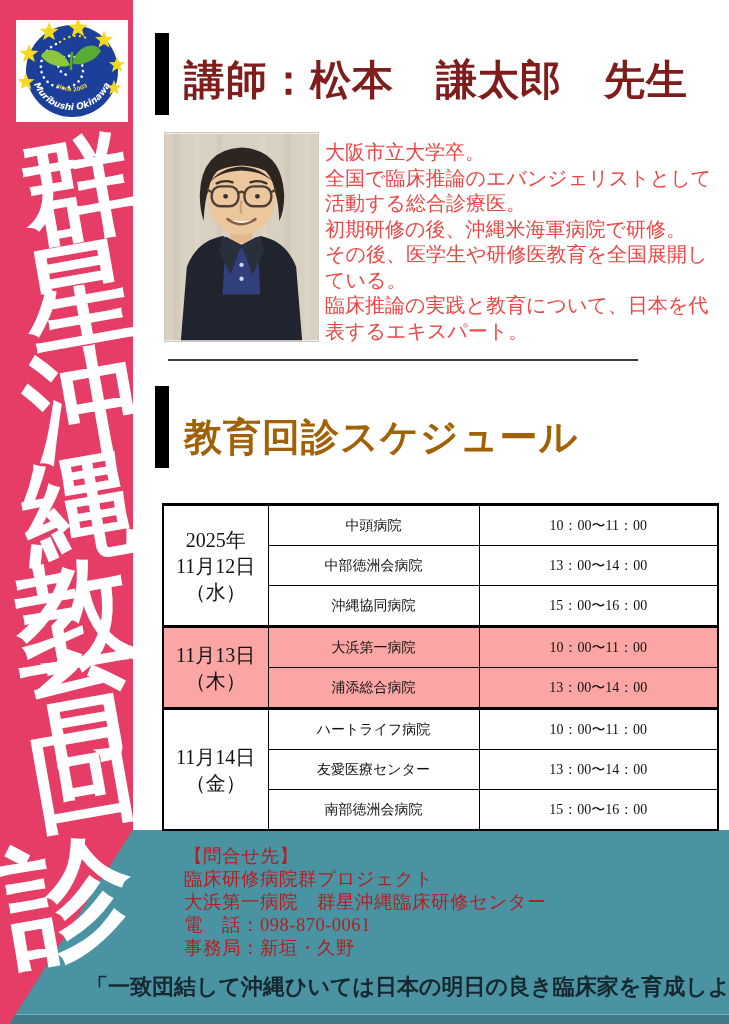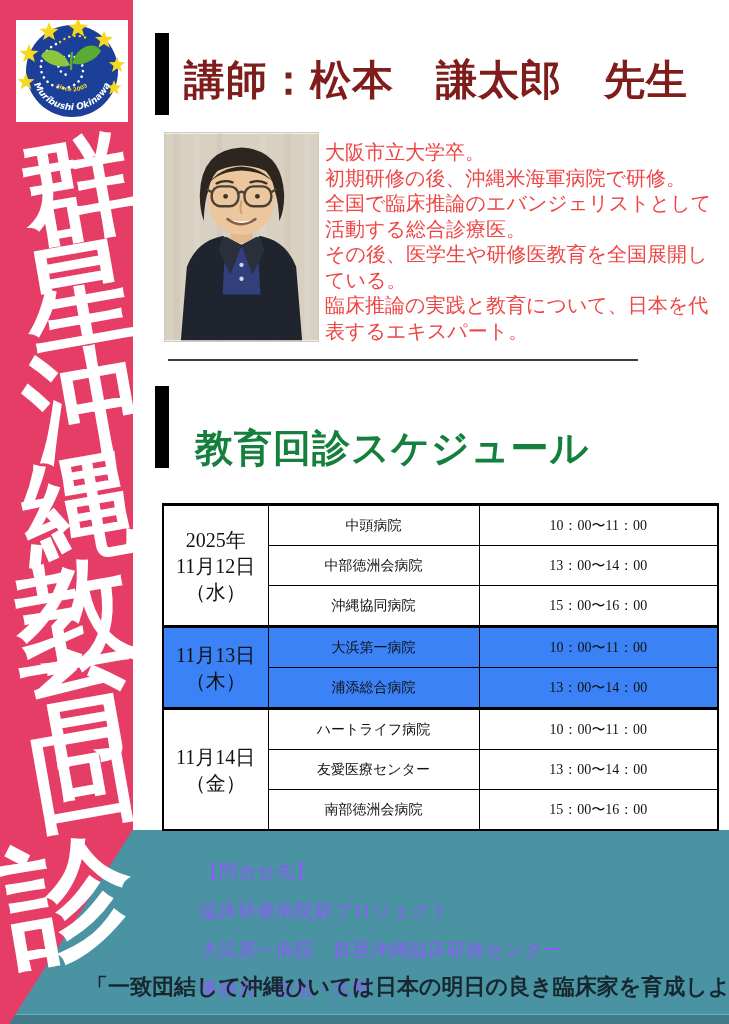--- a/index.html
+++ b/index.html
@@ -26,45 +26,45 @@
   .logo-box{position:absolute;left:16px;top:20px;width:112px;height:102px;z-index:6;}
   
   .bar{position:absolute;width:14px;background:#000;z-index:4;}
   .bar-1{left:155px;top:33px;height:82px;}
   .bar-2{left:155px;top:386px;height:82px;}
   .lecturer-heading{
     position:absolute;left:184px;top:53px;z-index:4;margin:0;
     font-size:41px;font-weight:700;color:#7f1d1d;letter-spacing:1px;white-space:nowrap;
   }
   .schedule-heading{
-    position:absolute;left:184px;top:412px;z-index:4;margin:11px;
-    font-size:38px;font-weight:700;color:#15803d;letter-spacing:1px;white-space:nowrap;
+    position:absolute;left:184px;top:412px;z-index:4;margin:0;
+    font-size:38px;font-weight:700;color:#a16207;letter-spacing:1px;white-space:nowrap;
   }
   
   .photo{position:absolute;left:165px;top:133px;width:153px;height:208px;z-index:4;outline:1px solid #cfcabe;}
   
   .bio{position:absolute;left:325px;top:140px;width:395px;z-index:4;}
   .bio p{margin:0;font-size:20px;line-height:25.5px;color:#ef4444;}
   .divider{position:absolute;left:168px;top:359px;width:470px;height:2px;background:#3c3c3c;z-index:4;}
   
   .schedule-table{
     position:absolute;left:162px;top:503px;width:555px;z-index:4;
     border-collapse:collapse;table-layout:fixed;background:#fff;
   }
   .schedule-table td{
     border:1.5px solid #000;height:39px;padding:0;text-align:center;vertical-align:middle;
     font-size:14px;color:#111;
   }
   .schedule-table{border:2.5px solid #000;}
   .schedule-table tr.group-start td{border-top:3px solid #000;}
   .schedule-table td.date-cell{font-size:20px;line-height:26px;font-family:Liberation Serif, serif;}
-  .schedule-table tr.shaded td{background:#3b82f6;}
+  .schedule-table tr.shaded td{background:#fca5a5;}
   
   .contact{position:absolute;left:184px;top:845px;z-index:4;}
-  .contact div{margin:16px;font-size:18.5px;line-height:23px;color:#8b5cf6;letter-spacing:.5px;white-space:nowrap;}
+  .contact div{margin:0;font-size:18.5px;line-height:23px;color:#b91c1c;letter-spacing:.5px;white-space:nowrap;}
   
   .slogan{
     position:absolute;left:86px;top:972px;width:640px;z-index:6;margin:0;
     font-size:22px;font-weight:700;color:#16272f;text-align:center;white-space:nowrap;letter-spacing:0;
   }
 </style>
 </head>
 <body>
 
 <div class="poster">
@@ -180,22 +180,22 @@
       <circle cx="93" cy="63" r="2.4" fill="#3a312b"></circle>
 
       <path d="M77,68 Q75,76 77,80" stroke="#caa076" stroke-width="2" fill="none" stroke-linecap="round"></path>
       <path d="M63,86 Q77,96 91,86" stroke="#8a5f47" stroke-width="2.6" fill="none" stroke-linecap="round"></path>
       <path d="M66,87 Q77,93 88,87 Q77,90 66,87 Z" fill="#ffffff"></path>
     </svg>
   </div>
 
   <div class="bio" id="bio">
       <p>大阪市立大学卒。</p>
+      <p>全国で臨床推論のエバンジェリストとして活動する総合診療医。</p>
       <p>初期研修の後、沖縄米海軍病院で研修。</p>
-      <p>全国で臨床推論のエバンジェリストとして活動する総合診療医。</p>
       <p>その後、医学生や研修医教育を全国展開している。</p>
       <p>臨床推論の実践と教育について、日本を代表するエキスパート。</p>
     </div>
 
   <div class="divider"></div>
 
   <div class="bar bar-2"></div>
   <h2 class="schedule-heading">教育回診スケジュール</h2>
 
   <table class="schedule-table">
@@ -240,18 +240,19 @@
           <td class="hospital-cell">南部徳洲会病院</td>
           <td class="time-cell">15：00〜16：00</td>
         </tr>
       </tbody>
   </table>
 
   <div class="contact" id="contact">
       <div>【問合せ先】</div>
       <div>臨床研修病院群プロジェクト</div>
       <div>大浜第一病院　群星沖縄臨床研修センター</div>
+      <div>電　話：098-870-0061</div>
       <div>事務局：新垣・久野</div>
     </div>
 
   <div class="slogan">「一致団結して沖縄ひいては日本の明日の良き臨床家を育成しよう」</div>
 
 </div>
 
 </body></html>

